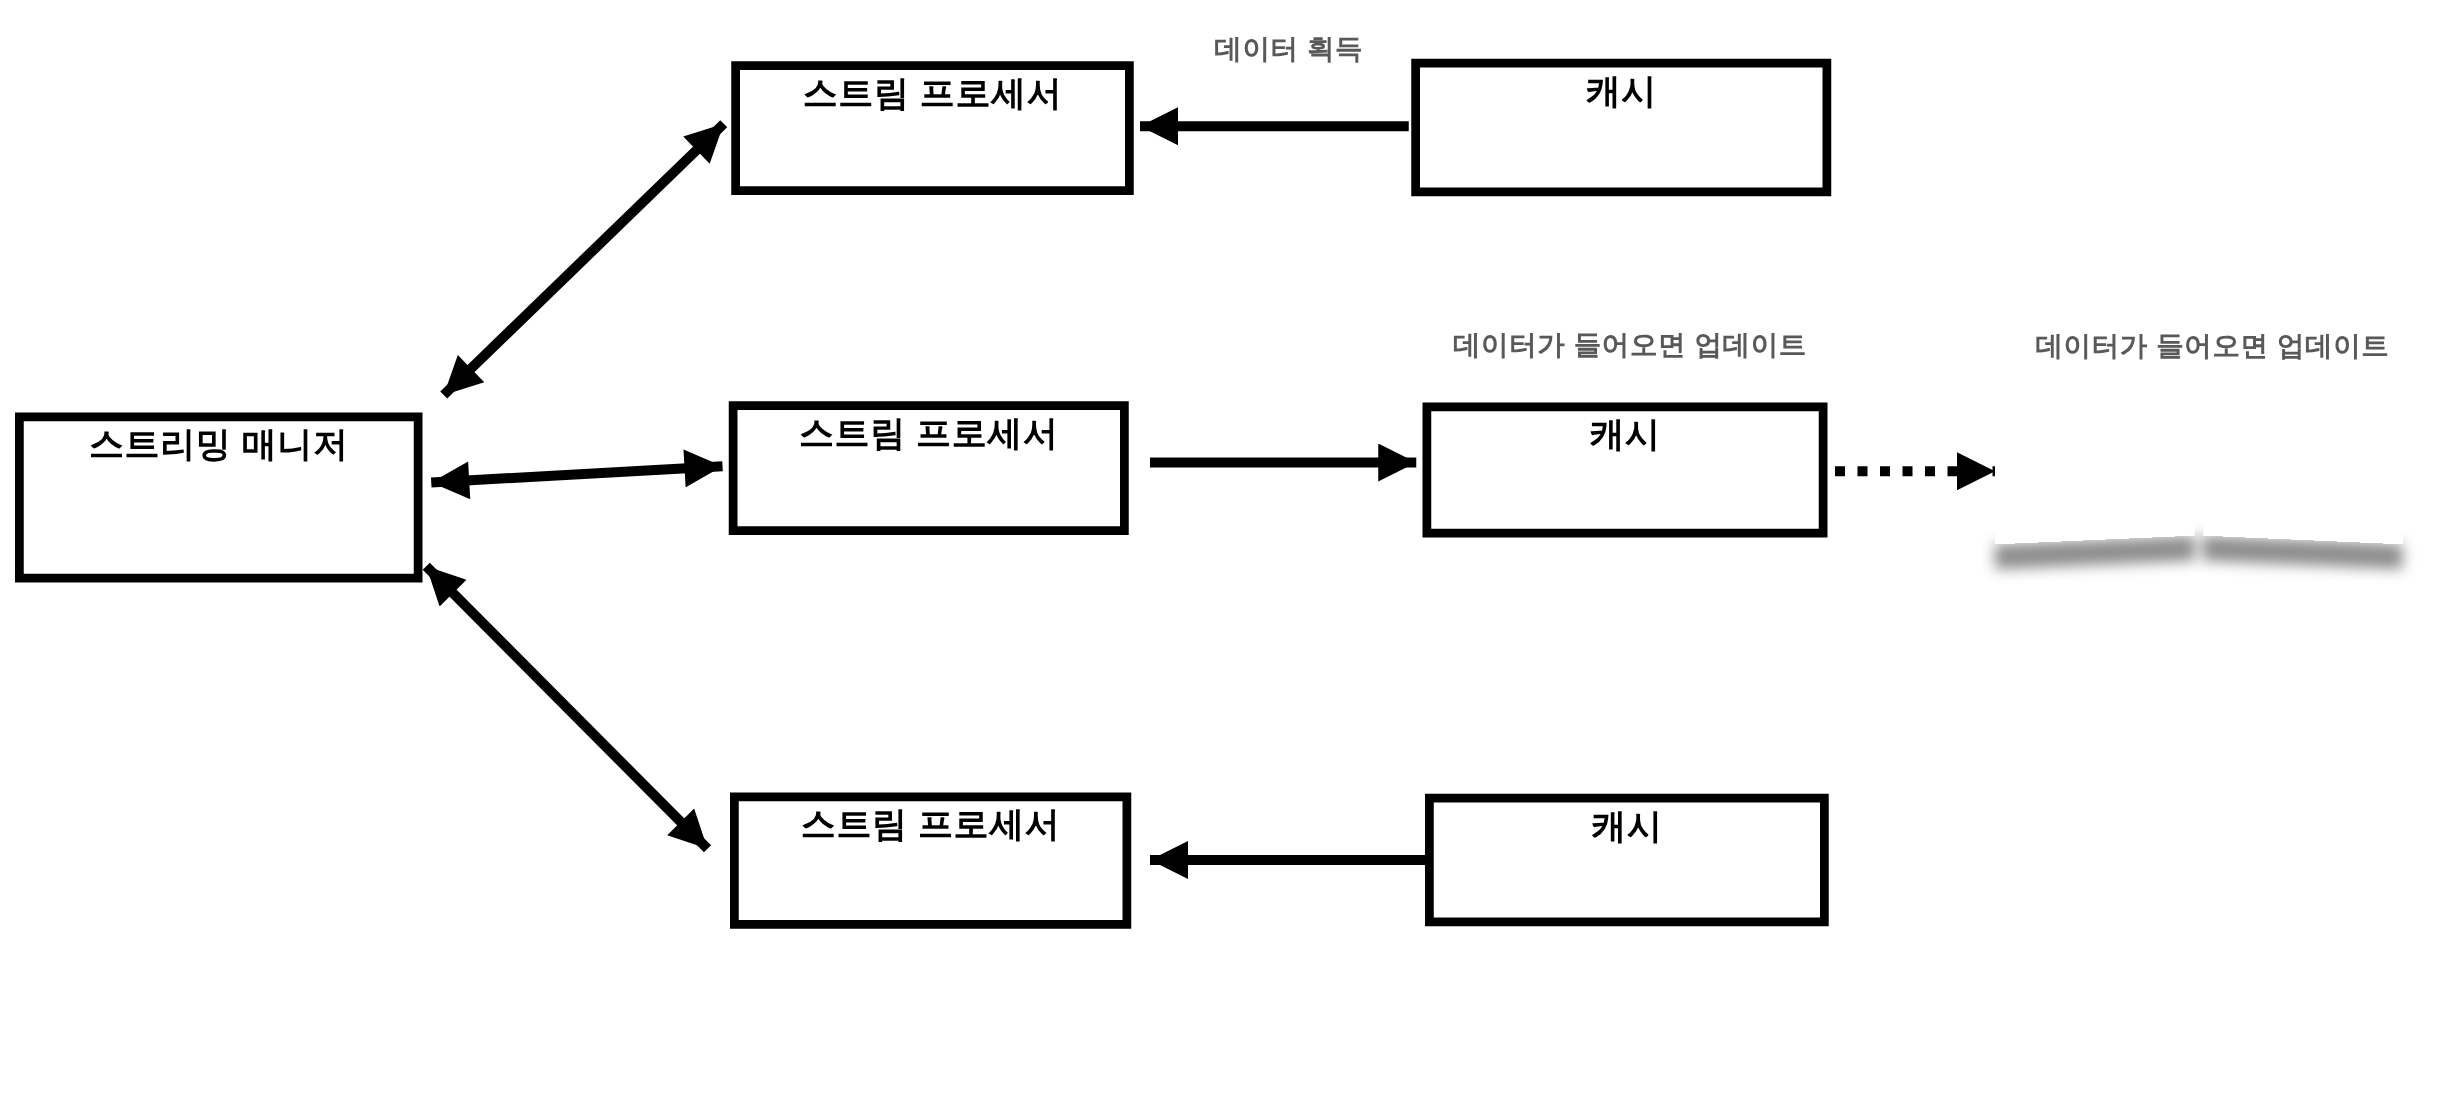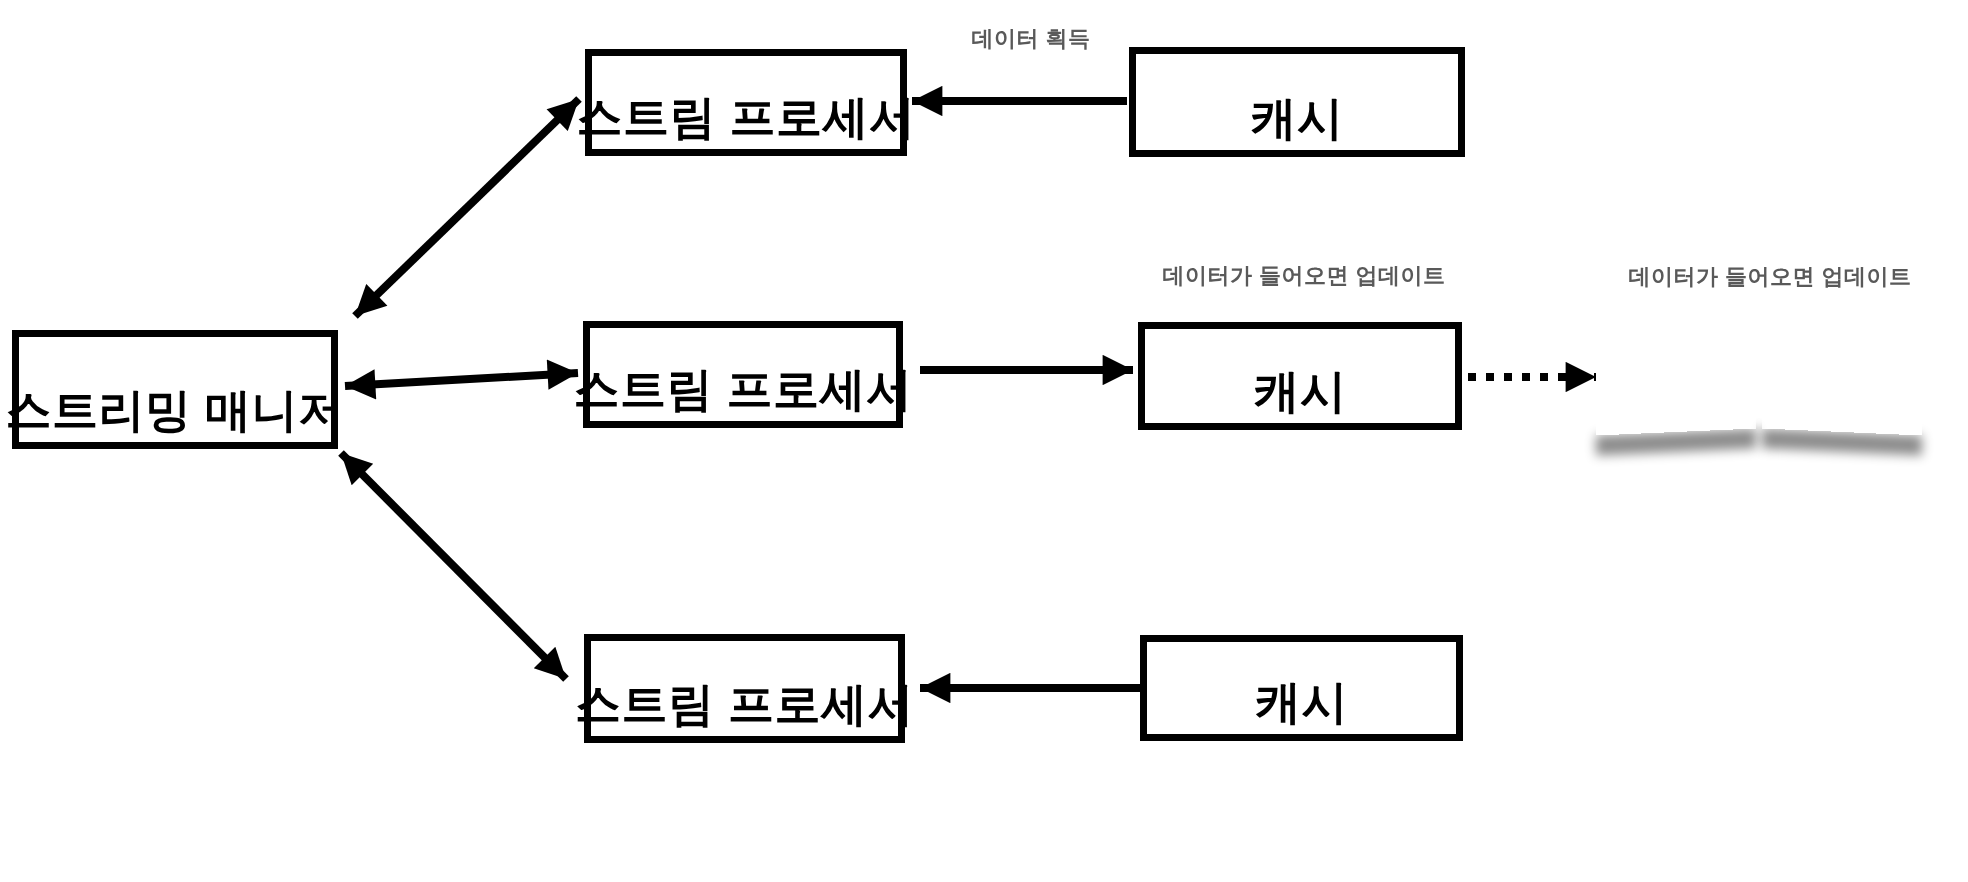--- a/index.html
+++ b/index.html
@@ -21,23 +21,23 @@
     width: 1968px;
     height: 882px;
     pointer-events: none;
   }
   .node {
     position: absolute;
     box-sizing: border-box;
     background: #ffffff;
     border: 7px solid #000000;
     display: flex;
-    align-items: flex-end;
+    align-items: flex-start;
     justify-content: center;
-    font-size: 46px;
+    font-size: 28px;
     font-weight: bold;
     color: #000000;
     white-space: nowrap;
     letter-spacing: 0.5px;
   }
   .node--storage {
     border: none;
     box-shadow: 0 0 3px rgba(0,0,0,0.18), 0 1px 2px rgba(0,0,0,0.12);
   }
   .storage-shadow {
@@ -89,21 +89,21 @@
     <line x1="920" y1="370" x2="1133" y2="370" stroke="#000000" stroke-width="8" marker-end="url(#ah)"></line>
 
     <line x1="1468" y1="377" x2="1596" y2="377" stroke="#000000" stroke-width="8" stroke-dasharray="8 10" marker-end="url(#ah)"></line>
 
     <line x1="1140" y1="688" x2="920" y2="688" stroke="#000000" stroke-width="8" marker-end="url(#ah)"></line>
   </svg>
 
   <div class="storage-shadow storage-shadow--left"></div>
   <div class="storage-shadow storage-shadow--right"></div>
 
-  <div class="node" style="left:12px; top:330px; width:326px; height:119px;">
+  <div class="node" style="left:12px; top:330px; width:326px; height:136px;">
     <span>스트리밍 매니저</span>
   </div>
 
   <div class="node" style="left:585px; top:49px; width:322px; height:107px;">
     <span>스트림 프로세서</span>
   </div>
 
   <div class="node" style="left:583px; top:321px; width:320px; height:107px;">
     <span>스트림 프로세서</span>
   </div>

